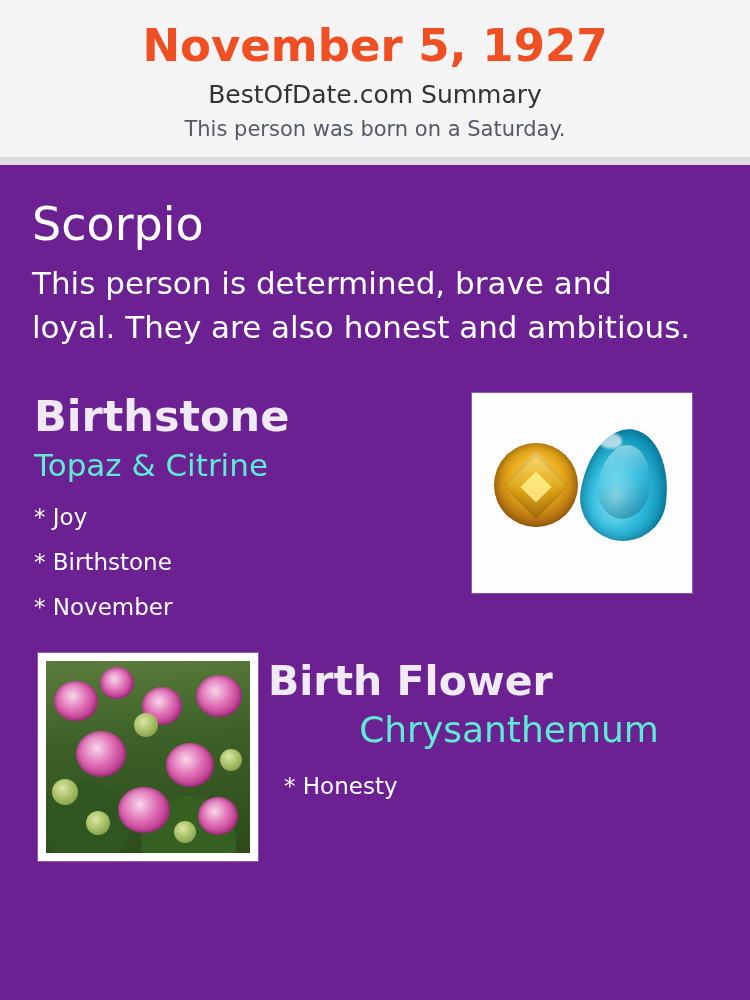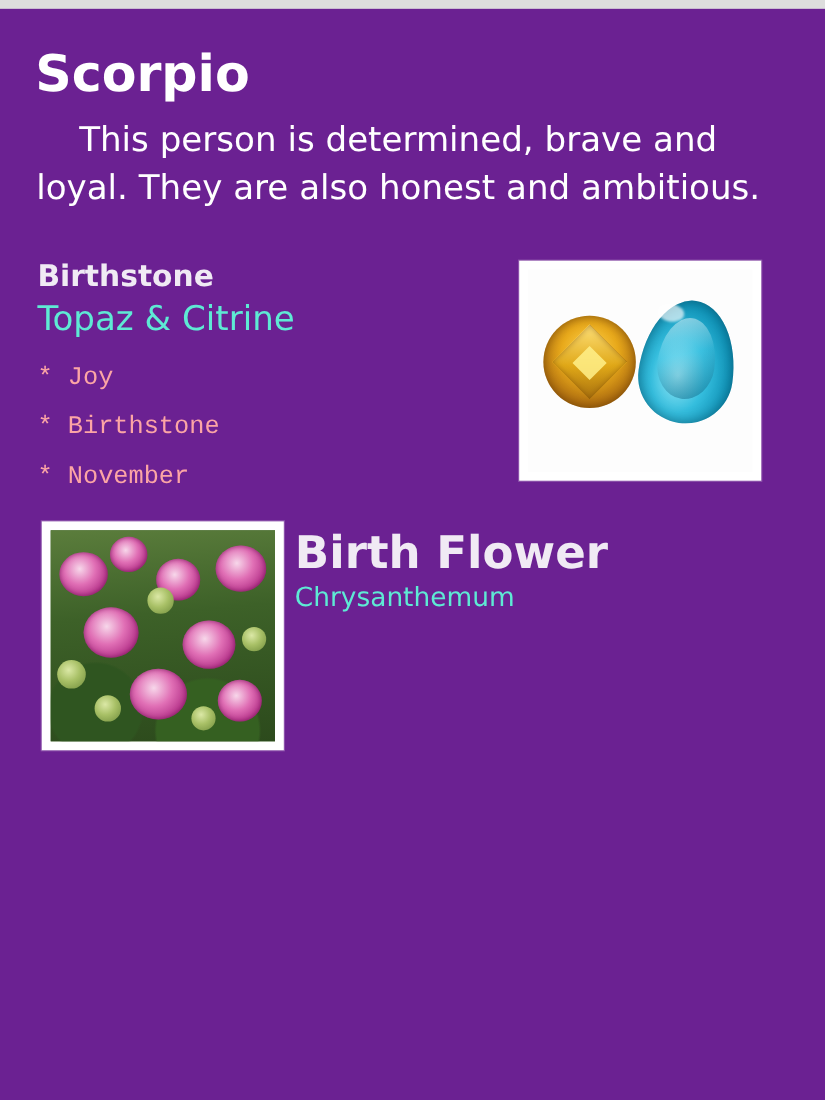--- a/index.html
+++ b/index.html
@@ -55,61 +55,59 @@
     background: #6b2192;
     padding: 30px 0 0 0;
     height: 100%;
     box-sizing: border-box;
     position: relative;
   }
 
   .sign-title {
     color: #ffffff;
     font-size: 46px;
-    font-weight: bold;
+    font-weight: normal;
     margin: 4px 12px 0 32px;
     line-height: 1.1;
   }
   .sign-desc {
     color: #ffffff;
     font-size: 31px;
     line-height: 1.42;
     margin: 12px 44px 0 32px;
     max-width: 660px;
-    text-align: center;
   }
 
   
   .stone-row {
     position: relative;
     margin-top: 44px;
     min-height: 215px;
   }
   .stone-text {
     margin-left: 34px;
     max-width: 430px;
   }
   .block-title {
     color: #f0eaf4;
-    font-size: 27px;
+    font-size: 43px;
     font-weight: bold;
     line-height: 1.1;
   }
   .block-sub {
     color: #5eead4;
     font-size: 31px;
     line-height: 1.2;
     margin-top: 6px;
   }
   .bullet {
-    color: #fca5a5;
+    color: #ffffff;
     font-size: 23px;
     line-height: 1.0;
     margin-top: 22px;
-    font-family: Liberation Mono, monospace;
   }
 
   .photo-frame {
     background: #ffffff;
     padding: 8px;
     box-shadow: 0 0 0 1px rgba(255,255,255,0.25);
   }
 
   .stone-photo-wrap {
     position: absolute;
@@ -188,21 +186,21 @@
     width: 24px;
     height: 16px;
     border-radius: 50%;
     background: rgba(255,255,255,0.65);
     filter: blur(1px);
   }
 
   
   .flower-row {
     position: relative;
-    margin-top: 22px;
+    margin-top: 34px;
     min-height: 220px;
   }
   .flower-photo-wrap {
     position: absolute;
     left: 38px;
     top: 0;
   }
   .flower-photo {
     width: 204px;
     height: 192px;
@@ -231,33 +229,39 @@
   }
 
   .flower-text {
     margin-left: 268px;
     padding-top: 6px;
   }
   .flower-text .block-title {
     font-size: 41px;
   }
   .flower-text .block-sub {
-    font-size: 24px;
+    font-size: 36px;
     margin-top: 4px;
+    text-align: center;
   }
   .flower-text .bullet {
     margin-left: 16px;
     margin-top: 24px;
   }
 </style>
 </head>
 <body>
 
 <div class="page">
 
+  <div class="header">
+    <div class="header-date">November 5, 1927</div>
+    <div class="header-sub">BestOfDate.com Summary</div>
+    <div class="header-note">This person was born on a Saturday.</div>
+  </div>
 
   <div class="divider"></div>
 
   <div class="body-panel">
 
     <div class="sign-title">Scorpio</div>
     <div class="sign-desc">This person is determined, brave and loyal. They are also honest and ambitious.</div>
 
     <div class="stone-row">
       <div class="stone-text">
@@ -294,17 +298,18 @@
           <div class="bud" style="left:6px;  top:118px; width:26px; height:26px;"></div>
           <div class="bud" style="left:40px; top:150px; width:24px; height:24px;"></div>
           <div class="bud" style="left:128px;top:160px; width:22px; height:22px;"></div>
           <div class="bud" style="left:174px;top:88px;  width:22px; height:22px;"></div>
         </div>
       </div>
 
       <div class="flower-text">
         <div class="block-title">Birth Flower</div>
         <div class="block-sub">Chrysanthemum</div>
+        <div class="bullet">* Honesty</div>
       </div>
     </div>
 
   </div>
 </div>
 
 </body></html>

